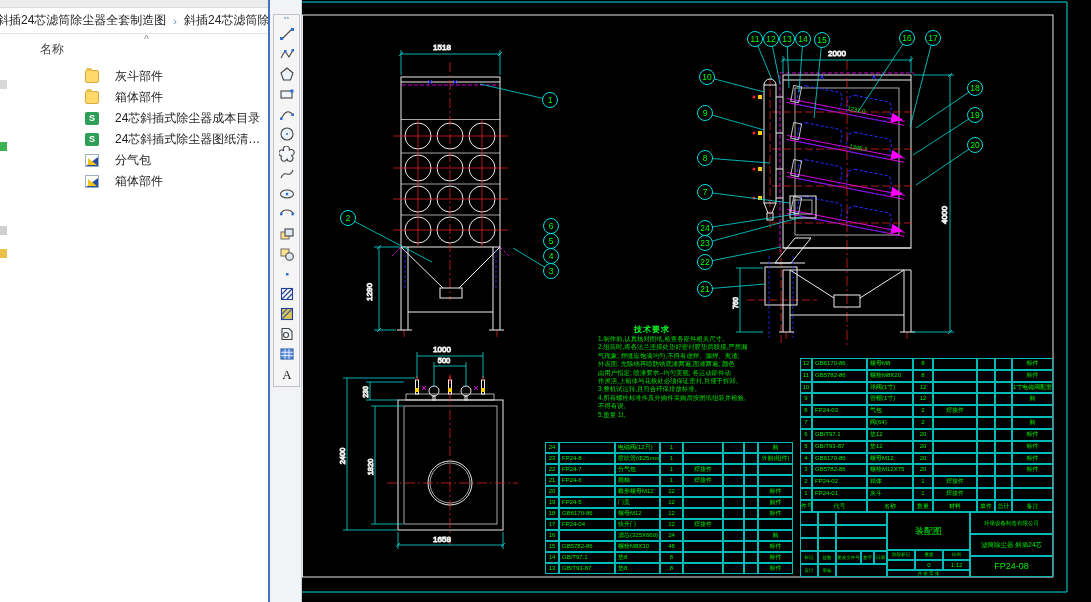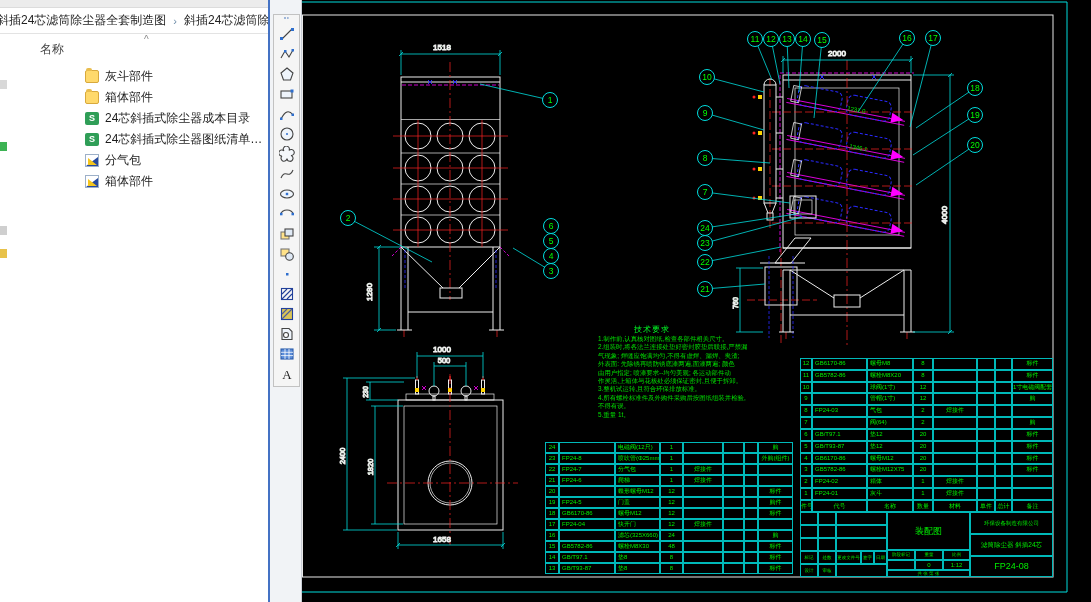--- a/index.html
+++ b/index.html
@@ -12,21 +12,21 @@
     border-bottom:1px solid #e3e3e3; display:flex; align-items:center; font-size:12px; color:#222; white-space:nowrap; overflow:hidden; }
   #breadcrumb .crumb { margin-left:-3px; cursor:default; }
   #breadcrumb .crumb2 { margin-left:0; }
   #breadcrumb .sep { color:#6d8ca8; margin:0 7px; font-size:11px; }
   #list-header { position:absolute; left:0; top:36px; width:268px; height:24px; font-size:12px; color:#444; }
   #list-header .hdr-label { position:absolute; left:40px; top:5px; }
   #list-header .sort-caret { position:absolute; left:144px; top:-2px; color:#888; font-size:10px; }
   #file-list { position:absolute; left:0; top:66px; width:268px; }
   .file-row { position:relative; height:21px; display:flex; align-items:center; padding-left:85px; font-size:12px; color:#1d1d1d; white-space:nowrap; cursor:default; }
   .file-row.selected { background:#cce8ff; box-shadow:inset 0 0 0 1px #84c4f4; width:calc(100% - 0px); }
-  .file-row .label { margin-left:6px; overflow:hidden; text-overflow:ellipsis; max-width:175px; }
+  .file-row .label { margin-left:16px; overflow:hidden; text-overflow:ellipsis; max-width:175px; }
   .fi { width:14px; height:13px; position:relative; flex:0 0 14px; }
   .fi-folder { background:#ffd96b; border:1px solid #d8a93c; border-radius:2px; }
   .fi-folder:before { content:""; position:absolute; left:0; top:-3px; width:6px; height:3px; background:#e9bd4e; border-radius:2px 2px 0 0; }
   .fi-wps { background:#2f9e57; border-radius:2px; color:#fff; font-size:9px; font-weight:bold; text-align:center; line-height:13px; }
   .fi-dwg { background:#fff; border:1px solid #9db0c8; }
   .fi-dwg:before { content:""; position:absolute; left:0; bottom:0; border-left:12px solid transparent; border-bottom:9px solid #274a9e; }
   .fi-dwg:after { content:""; position:absolute; right:1px; bottom:1px; border-right:9px solid transparent; border-bottom:7px solid #f4c51d; }
   .fi-file { background:#fff; border:1px solid #b9b9b9; }
   .fi-file:before { content:""; position:absolute; right:0; top:0; border-left:4px solid transparent; border-top:4px solid #dedede; }
   #edge-strip { position:absolute; left:0; top:66px; width:10px; height:230px; }
@@ -36,21 +36,21 @@
   #tool-panel { position:absolute; left:270px; top:0; width:32px; height:602px; background:#f1f3f6; border-right:1px solid #c9ced6; }
   #toolbar { position:absolute; left:3px; top:14px; width:27px; border:1px solid #c2c2c2; background:#f5f5f5; padding:2px 0; }
   #toolbar .grip { height:5px; margin:0 10px 2px 10px; border-top:2px dotted #9fb6d8; }
   .tbtn { width:23px; height:20px; margin:0 auto; display:flex; align-items:center; justify-content:center; cursor:pointer; }
   .tbtn svg { width:16px; height:16px; }
   
   #cad-area { position:absolute; left:302px; top:0; width:789px; height:602px; background:#000; }
   #cad-svg { position:absolute; left:0; top:0; }
   .cadcell { position:absolute; border:1px solid #00b9b9; color:#00ee00; font-size:6px; line-height:9px; overflow:hidden; white-space:nowrap; }
   #notes { position:absolute; left:296px; top:324px; width:152px; }
-  #notes .nt { color:#00ff25; font-size:8px; font-weight:normal; margin-left:36px; letter-spacing:1px; }
+  #notes .nt { color:#00ff25; font-size:8px; font-weight:bold; margin-left:36px; letter-spacing:1px; }
   #notes .nl { color:#00e000; font-size:6.4px; line-height:8.4px; white-space:nowrap; }
 </style>
 </head>
 <body>
 
 <div id="explorer">
   <div id="win-topstrip"></div>
   <div id="breadcrumb">
     <span class="crumb">斜插24芯滤筒除尘器全套制造图</span>
     <span class="sep">›</span>

